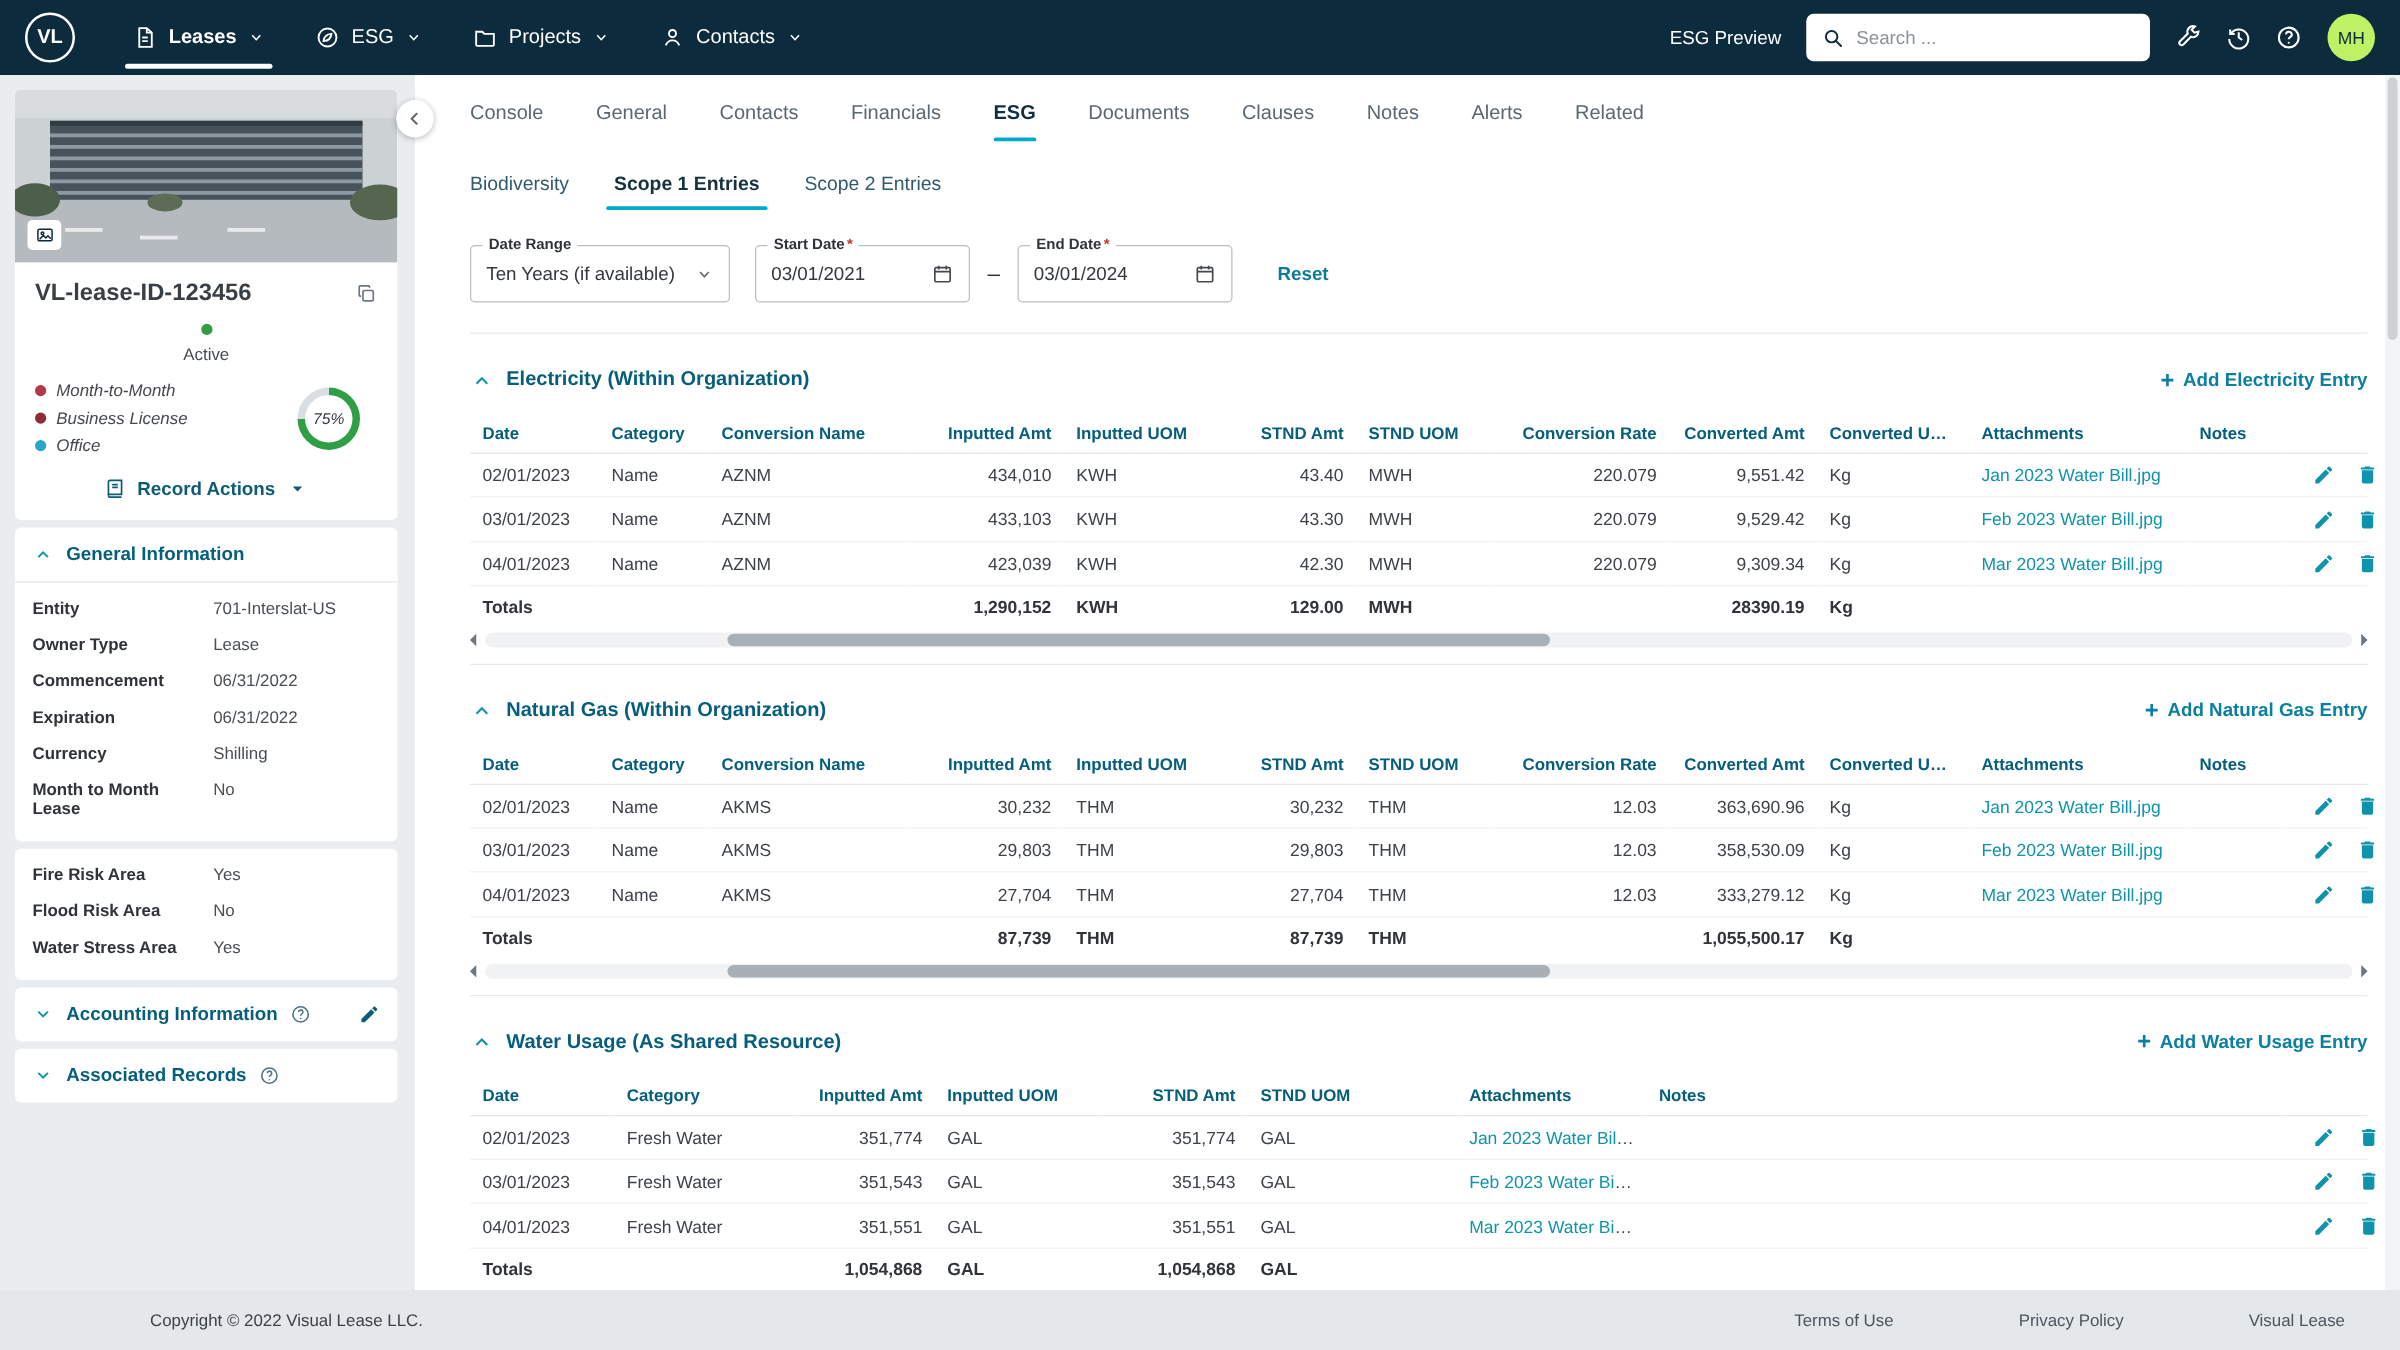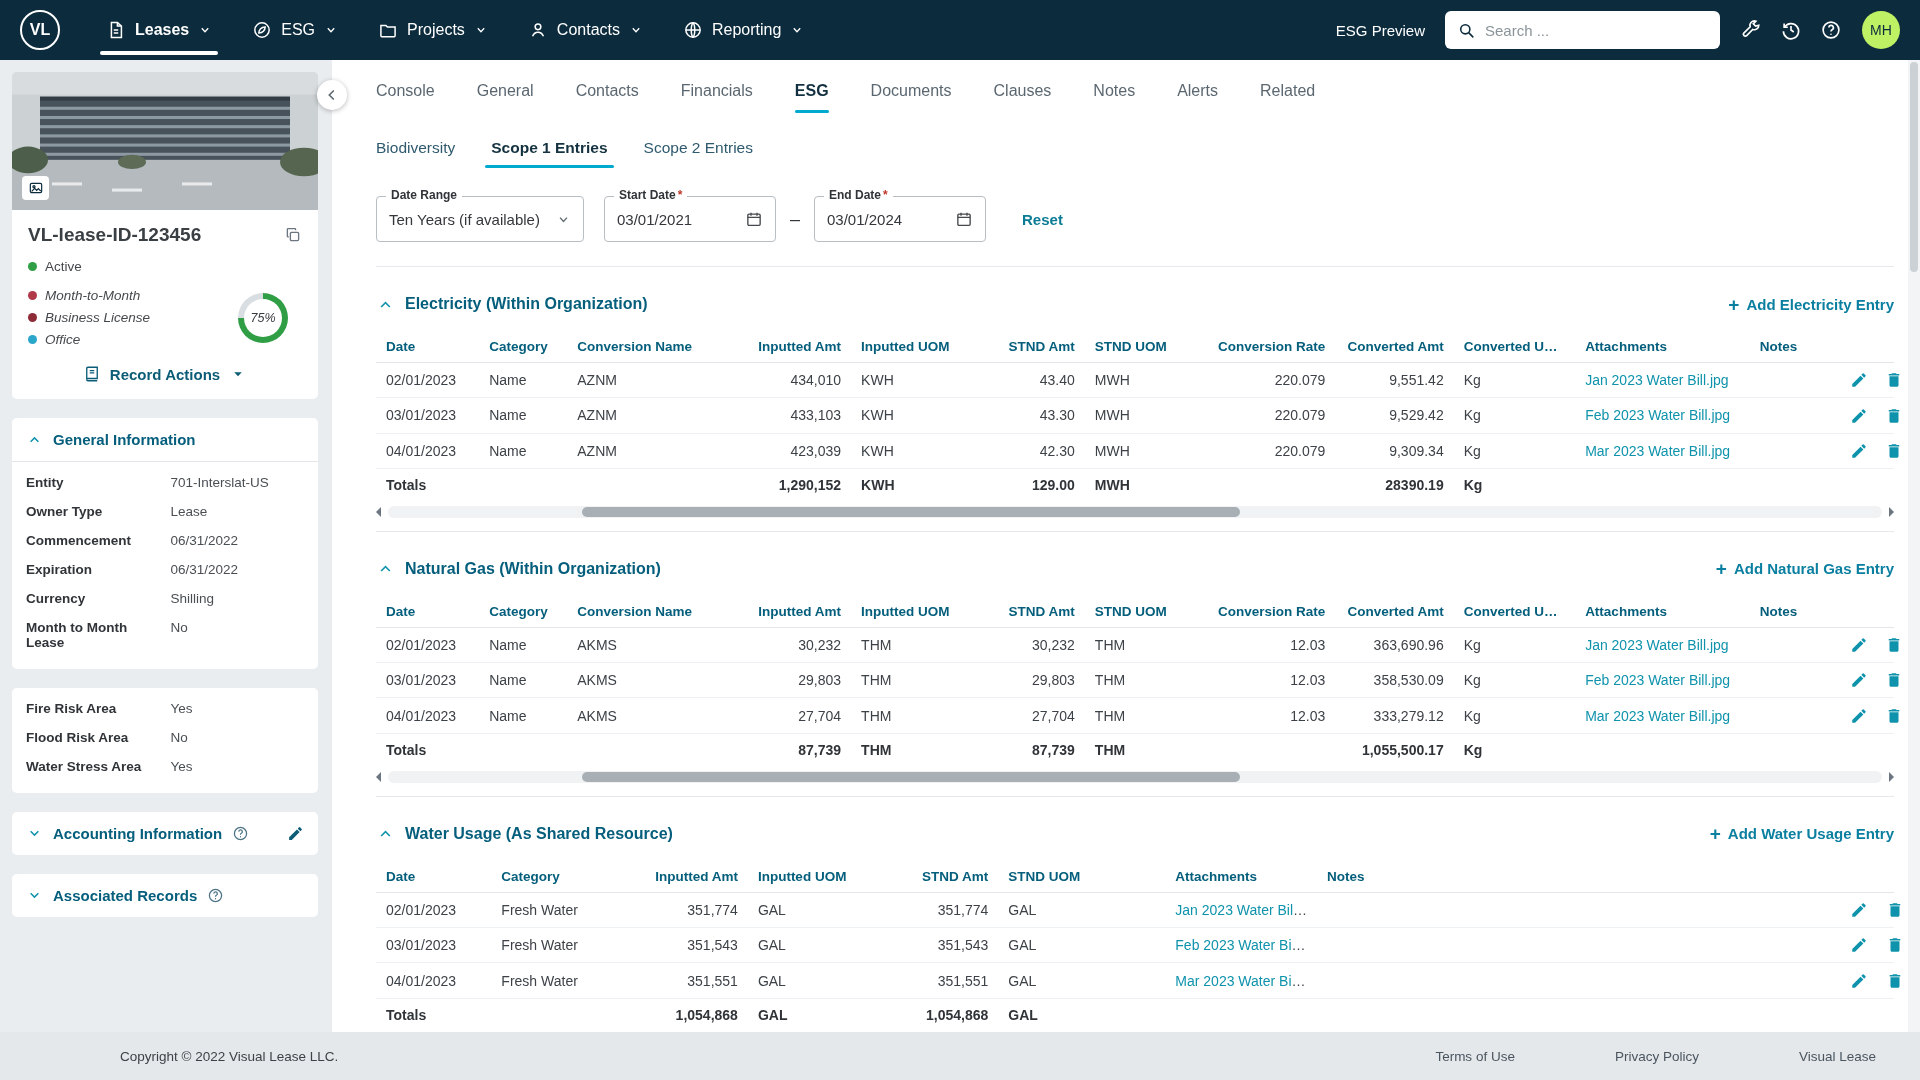--- a/index.html
+++ b/index.html
@@ -31,32 +31,32 @@
 
   
   .shell{display:flex;height:972px;position:relative;background:#eaedf0;}
   .collapse-btn{position:absolute;left:317px;top:20px;width:30px;height:30px;border-radius:50%;background:#fff;border:none;box-shadow:0 1px 5px rgba(0,0,0,.28);color:#5f6b70;display:flex;align-items:center;justify-content:center;cursor:pointer;z-index:6;}
   .collapse-btn svg{width:16px;height:16px;}
   .vscroll{position:absolute;right:0;top:0;bottom:0;width:12px;background:#f3f4f5;z-index:5;}
   .vscroll .vthumb{position:absolute;top:2px;left:2px;right:2px;height:210px;background:#ccd1d5;border-radius:6px;}
 
   
   .sidebar{flex:0 0 332px;width:332px;padding:12px 14px 0 12px;overflow:hidden;}
-  .card{background:#fff;border-radius:5px;margin-bottom:19px;overflow:hidden;}
+  .card{background:#fff;border-radius:5px;margin-bottom:6px;overflow:hidden;}
   .photo{position:relative;height:138px;}
   .photo svg.pic{width:100%;height:100%;}
   .photo-badge{position:absolute;left:10px;bottom:10px;width:27px;height:24px;background:#fff;border-radius:4px;display:flex;align-items:center;justify-content:center;color:#0c2b3d;cursor:pointer;}
   .photo-badge svg{width:16px;height:16px;}
   .card-body{padding:14px 16px 16px;}
   .lease-row{display:flex;align-items:center;margin-bottom:10px;}
   .lease-row h2{font-size:19px;color:#3a3f44;font-weight:bold;}
   .copy-icon{margin-left:auto;color:#6b7680;cursor:pointer;}
   .copy-icon svg{width:18px;height:18px;}
   .address div{font-size:13.5px;color:#565c61;line-height:1.45;}
-  .status-row{display:flex;align-items:center;gap:8px;margin-top:13px;font-size:13.5px;color:#45494d;}
+  .status-row{display:flex;align-items:center;gap:8px;margin-top:13px;font-size:13.5px;color:#45494d;flex-direction:column;}
   .dot{width:9px;height:9px;border-radius:50%;flex:0 0 auto;}
   .tags-wrap{display:flex;align-items:center;margin-top:14px;padding-right:14px;font-style:italic;}
   .tag-col{flex:1;display:flex;flex-direction:column;gap:7px;}
   .tag-row{display:flex;align-items:center;gap:8px;font-size:13.5px;color:#45494d;}
   .ring{width:50px;height:50px;border-radius:50%;background:conic-gradient(var(--green) 0 75%, #d9dee2 75% 100%);position:relative;display:flex;align-items:center;justify-content:center;flex:0 0 auto;}
   .ring::before{content:"";position:absolute;inset:6px;background:#fff;border-radius:50%;}
   .ring span{position:relative;font-size:12.5px;color:#35393d;}
   .record-actions{margin-top:18px;display:flex;align-items:center;justify-content:center;gap:9px;color:#0c5c77;font-weight:bold;font-size:15px;cursor:pointer;}
   .record-actions svg{width:18px;height:18px;}
   .card-head{display:flex;align-items:center;gap:10px;padding:13px 14px;}
@@ -181,34 +181,20 @@
         </span>
   </div>
       <div class="nav-item ">
     <span class="nav-icon">
           <svg viewBox="0 0 24 24" fill="none" stroke="currentColor" stroke-width="1.8">
             <circle cx="12" cy="8.2" r="3.4"></circle>
             <path d="M5.5 19.5c1.3-3.2 3.5-4.8 6.5-4.8s5.2 1.6 6.5 4.8"></path>
           </svg>
         </span>
     <span class="nav-label">Contacts</span>
-    <span class="nav-caret">
-          <svg viewBox="0 0 24 24" fill="none" stroke="currentColor" stroke-width="2.2">
-            <path d="M6.5 9l5.5 6 5.5-6"></path>
-          </svg>
-        </span>
-  </div>
-      <div class="nav-item ">
-    <span class="nav-icon">
-          <svg viewBox="0 0 24 24" fill="none" stroke="currentColor" stroke-width="1.8">
-            <circle cx="12" cy="12" r="8.6"></circle>
-            <path d="M3.4 12h17.2M12 3.4c2.8 2.9 2.8 14.3 0 17.2M12 3.4c-2.8 2.9-2.8 14.3 0 17.2"></path>
-          </svg>
-        </span>
-    <span class="nav-label">Reporting</span>
     <span class="nav-caret">
           <svg viewBox="0 0 24 24" fill="none" stroke="currentColor" stroke-width="2.2">
             <path d="M6.5 9l5.5 6 5.5-6"></path>
           </svg>
         </span>
   </div>
     </nav>
   <div class="topnav-right">
     <span class="preview">ESG Preview</span>
     <div class="search">

